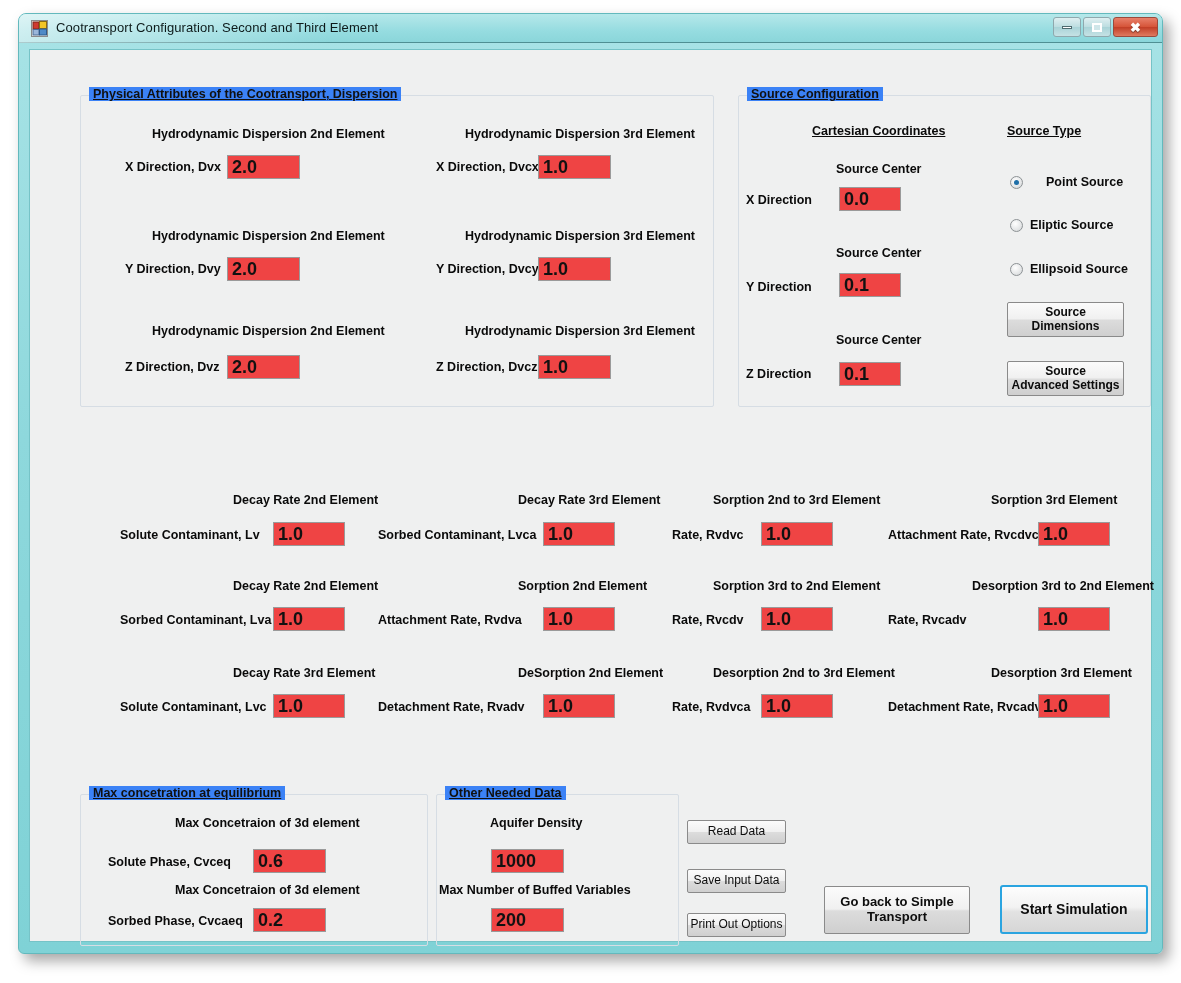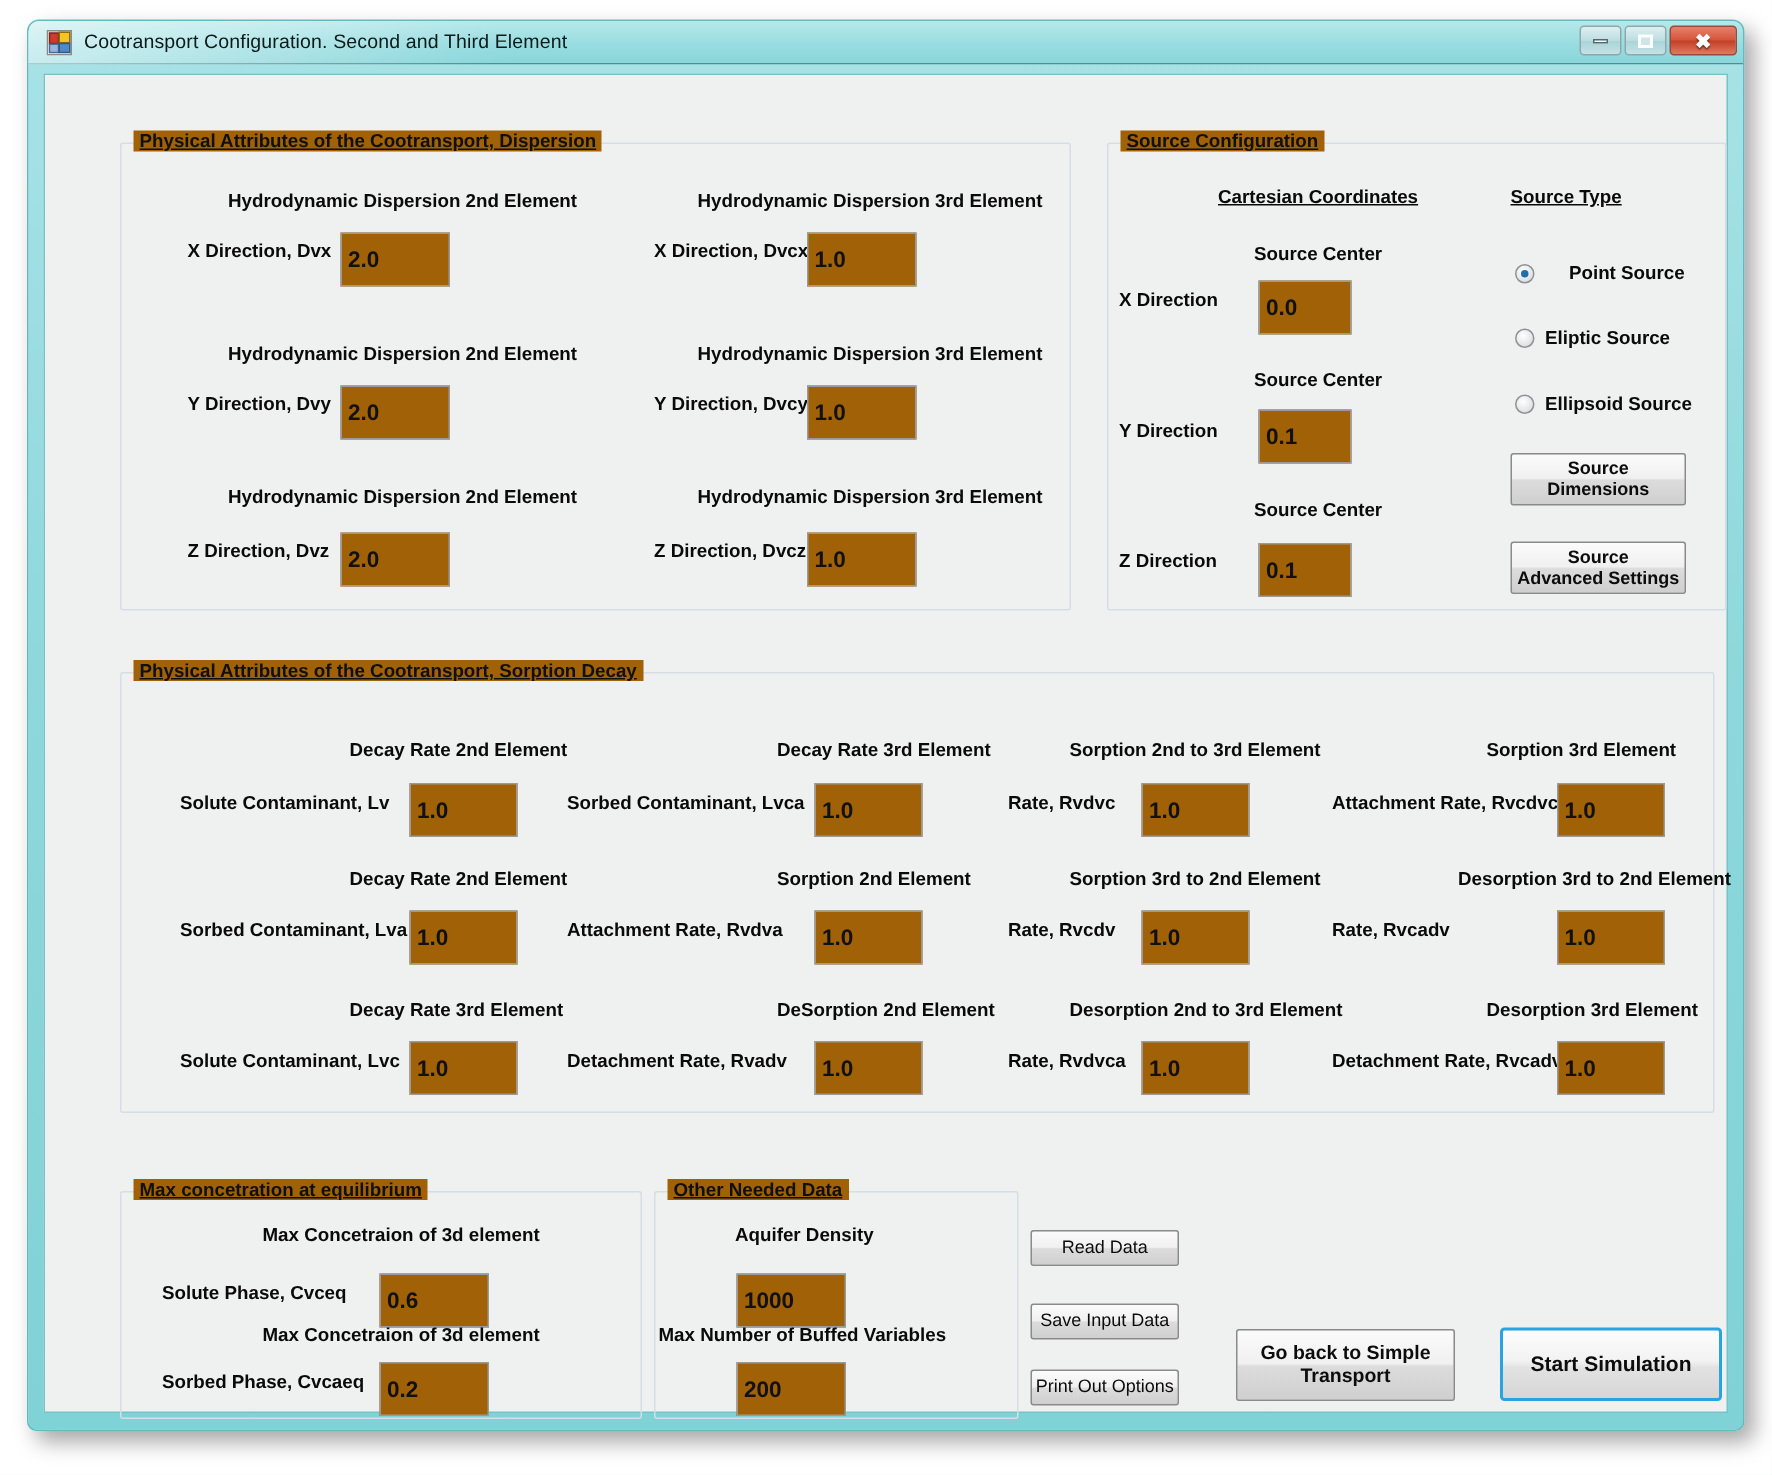--- a/index.html
+++ b/index.html
@@ -101,49 +101,49 @@
     border: 1px solid #d6dde4;
     border-radius: 2px;
     background: transparent;
     box-sizing: border-box;
   }
   .gb-title {
     position: absolute;
     top: -9px;
     left: 8px;
     padding: 0 4px;
-    background: #a16207;
+    background: #3b82f6;
     font-size: 12.5px;
     font-weight: bold;
     color: #101010;
     text-decoration: underline;
     white-space: nowrap;
   }
 
   
   .lbl {
     position: absolute;
     font-size: 12.5px;
     font-weight: bold;
     color: #0a0a0a;
     white-space: nowrap;
   }
   .lbl.hdr { font-weight: bold; }
   .lbl.underlined { text-decoration: underline; }
   .tbox {
     position: absolute;
-    background: #a16207;
+    background: #ef4444;
     border: 1px solid #9a9a9a;
     box-sizing: border-box;
-    font-size: 15px;
+    font-size: 18px;
     font-weight: bold;
     color: #111;
     padding: 1px 0 0 4px;
     line-height: 17px;
-    height: 36px;
+    height: 24px;
     font-family: "Liberation Sans", sans-serif;
     outline: none;
   }
 
   
   .radio-row { position: absolute; display: flex; align-items: center; }
   .radio-dot {
     width: 13px; height: 13px;
     border-radius: 50%;
     border: 1px solid #8d9295;
@@ -291,23 +291,20 @@
 
       <div class="btn" style="left:977px; top:252px; width:117px; height:35px; flex-direction:column;">
         <span>Source</span>
         <span>Dimensions</span>
       </div>
       <div class="btn" style="left:977px; top:311px; width:117px; height:35px; flex-direction:column;">
         <span>Source</span>
         <span>Advanced Settings</span>
       </div>
 
-      <div class="groupbox" style="left:50px; top:398px; width:1063px; height:294px;">
-        <div class="gb-title">Physical Attributes of the Cootransport,  Sorption Decay</div>
-      </div>
 
       <div class="lbl hdr" style="left:203px; top:443px;">Decay Rate 2nd Element</div>
       <div class="lbl" style="left:90px; top:478px;">Solute  Contaminant, Lv</div>
       <input class="tbox" style="left: 243px; top: 472px; width: 72px;" value="1.0">
 
       <div class="lbl hdr" style="left:203px; top:529px;">Decay Rate 2nd Element</div>
       <div class="lbl" style="left:90px; top:563px;">Sorbed Contaminant, Lva</div>
       <input class="tbox" style="left: 243px; top: 557px; width: 72px;" value="1.0">
 
       <div class="lbl hdr" style="left:203px; top:616px;">Decay Rate 3rd Element</div>

